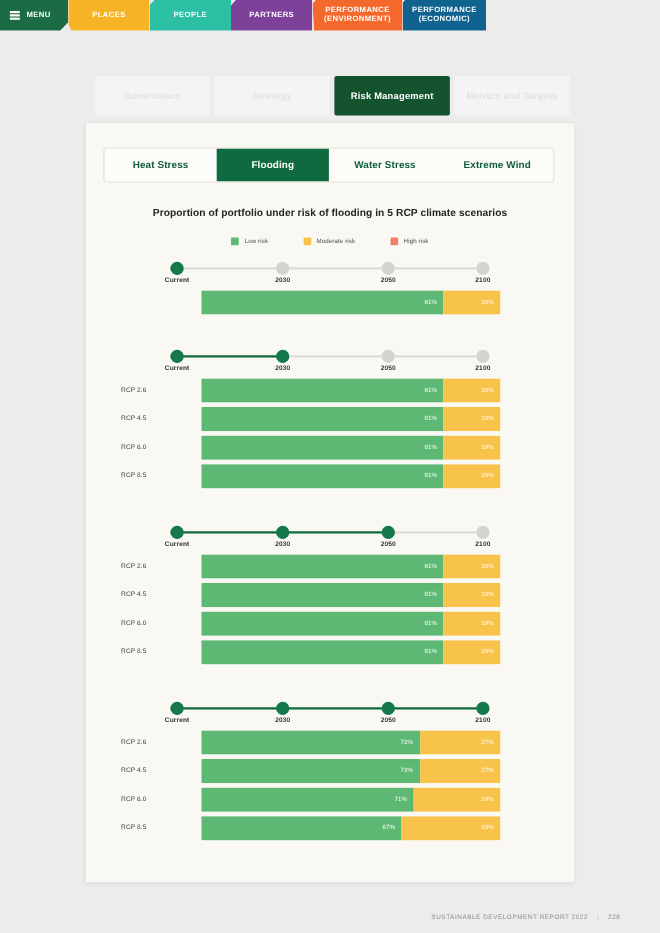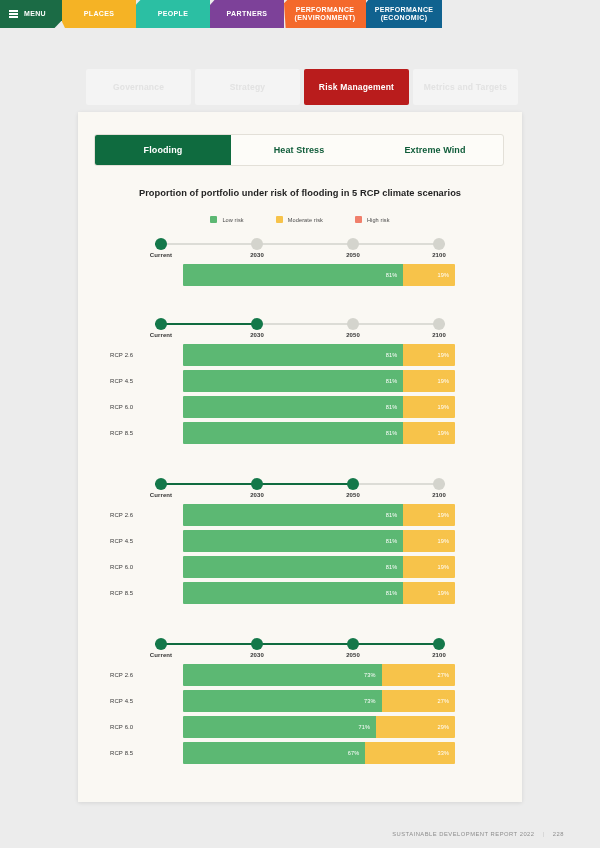--- a/index.html
+++ b/index.html
@@ -36,21 +36,21 @@
   .subnav {
     position: absolute; top: 69px; left: 86px; width: 432px; height: 36px;
     display: flex; gap: 4px;
   }
   .subtab {
     flex: 1; display: flex; align-items: center; justify-content: center;
     background: #f4f4f4; color: #e2e2e2;
     font-size: 8.5px; font-weight: bold; letter-spacing: .2px;
     border-radius: 2px;
   }
-  .subtab.active { background: #b91c1c; color: #ffffff; }
+  .subtab.active { background: #14532d; color: #ffffff; }
 
   
   .sheet {
     position: absolute; top: 112px; left: 78px;
     width: 444px; height: 690px;
     background: #faf8f3;
     box-shadow: 0 1px 4px rgba(0,0,0,.10);
   }
 
   
@@ -184,25 +184,28 @@
     <span>Risk Management</span>
   </div>
   <div class="subtab">
     <span>Metrics and Targets</span>
   </div>
 </div>
 
 <div class="sheet">
 
   <div class="hazbar">
+    <div class="haztab">
+      <span>Heat Stress</span>
+    </div>
     <div class="haztab active">
       <span>Flooding</span>
     </div>
     <div class="haztab">
-      <span>Heat Stress</span>
+      <span>Water Stress</span>
     </div>
     <div class="haztab">
       <span>Extreme Wind</span>
     </div>
   </div>
 
   <div class="chart-title">Proportion of portfolio under risk of flooding in 5 RCP climate scenarios</div>
 
   <div class="legend">
     <div class="leg">

